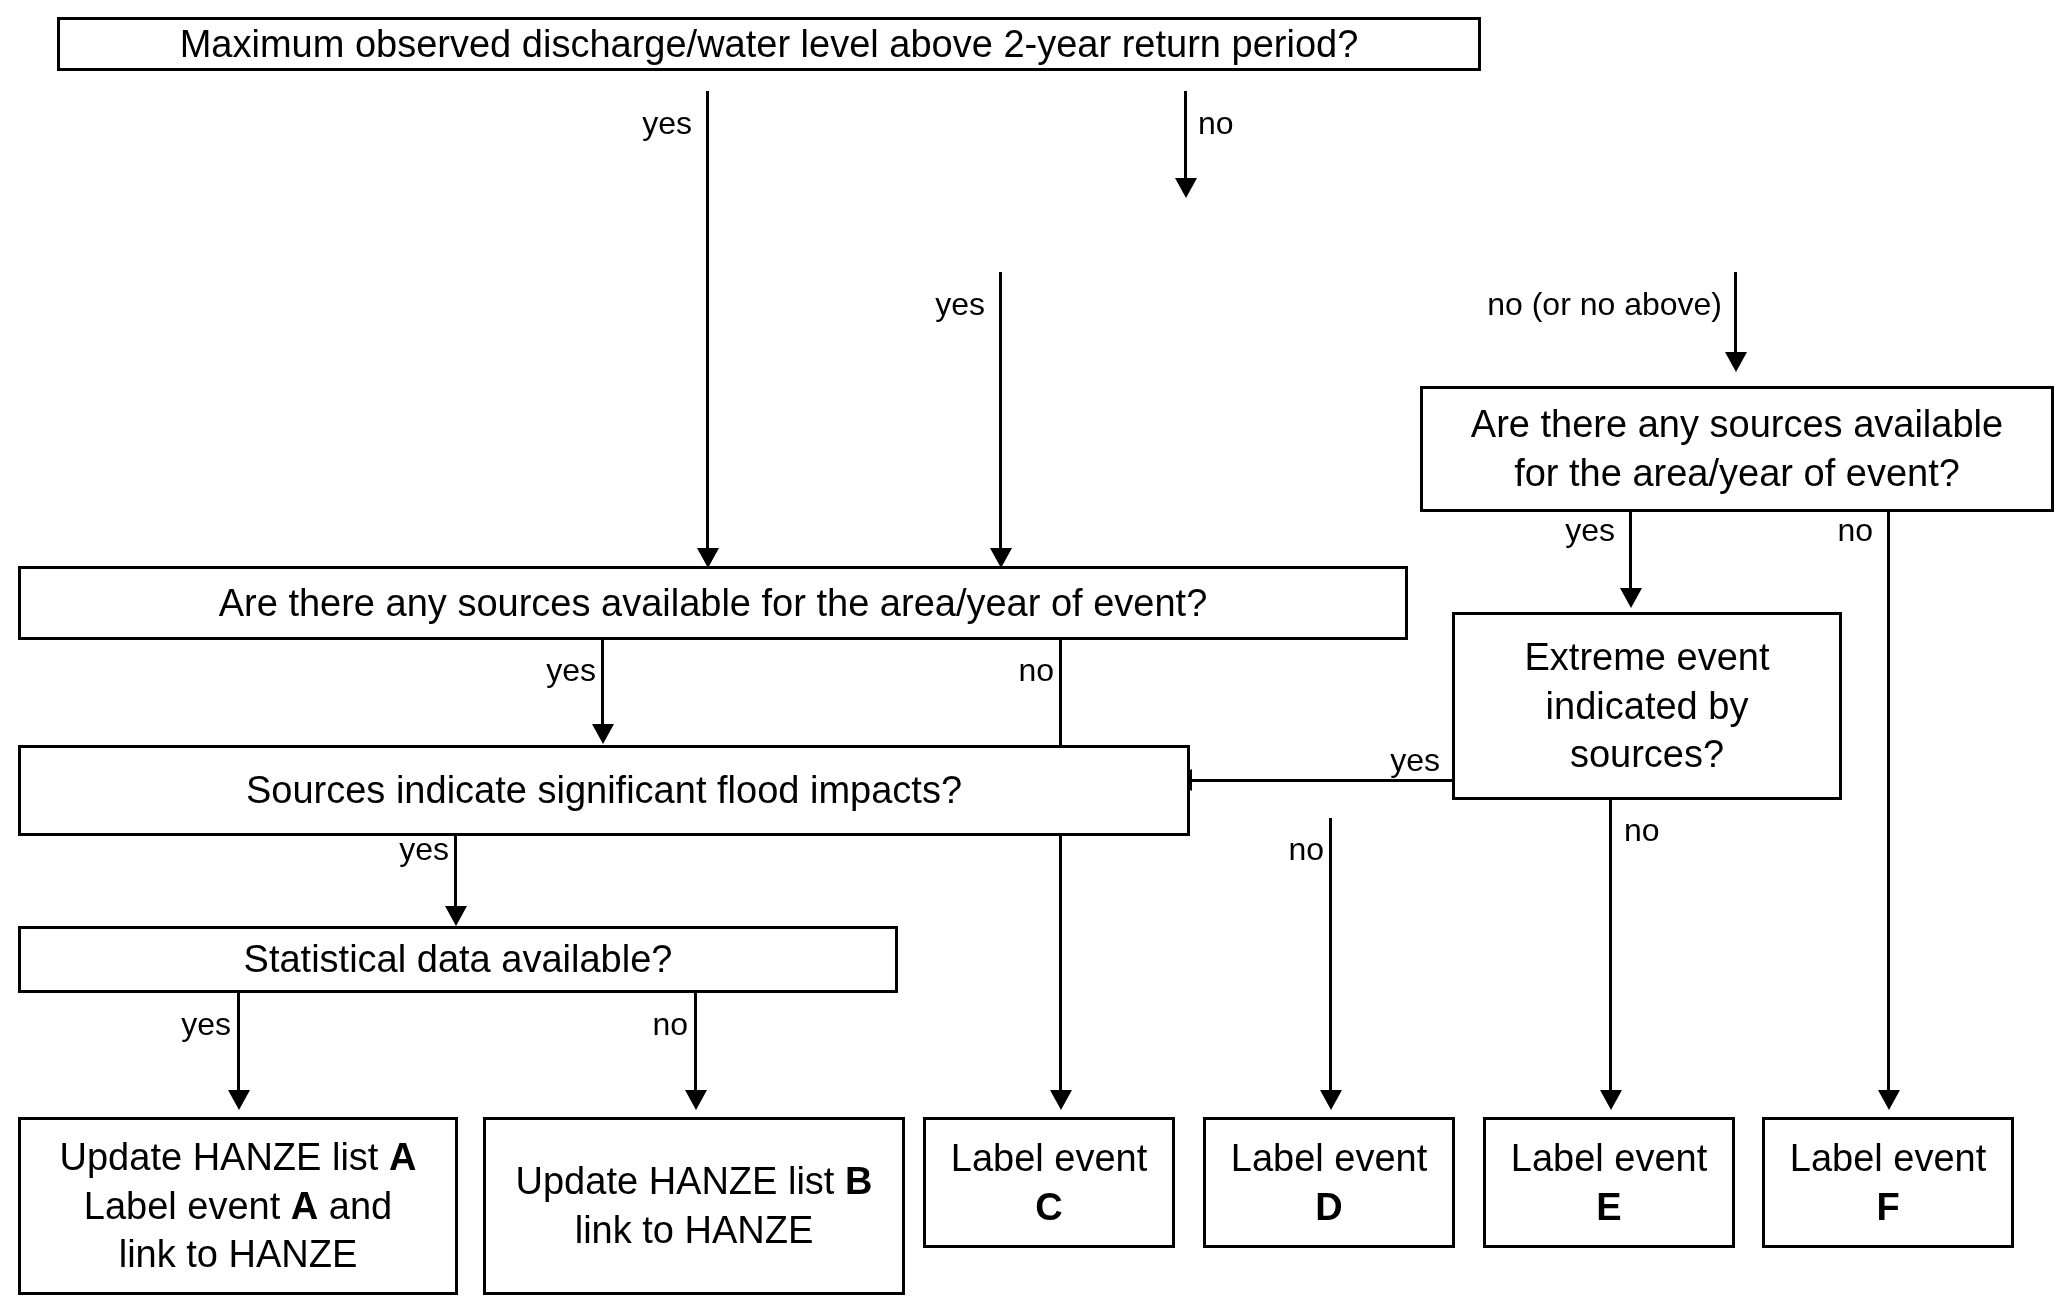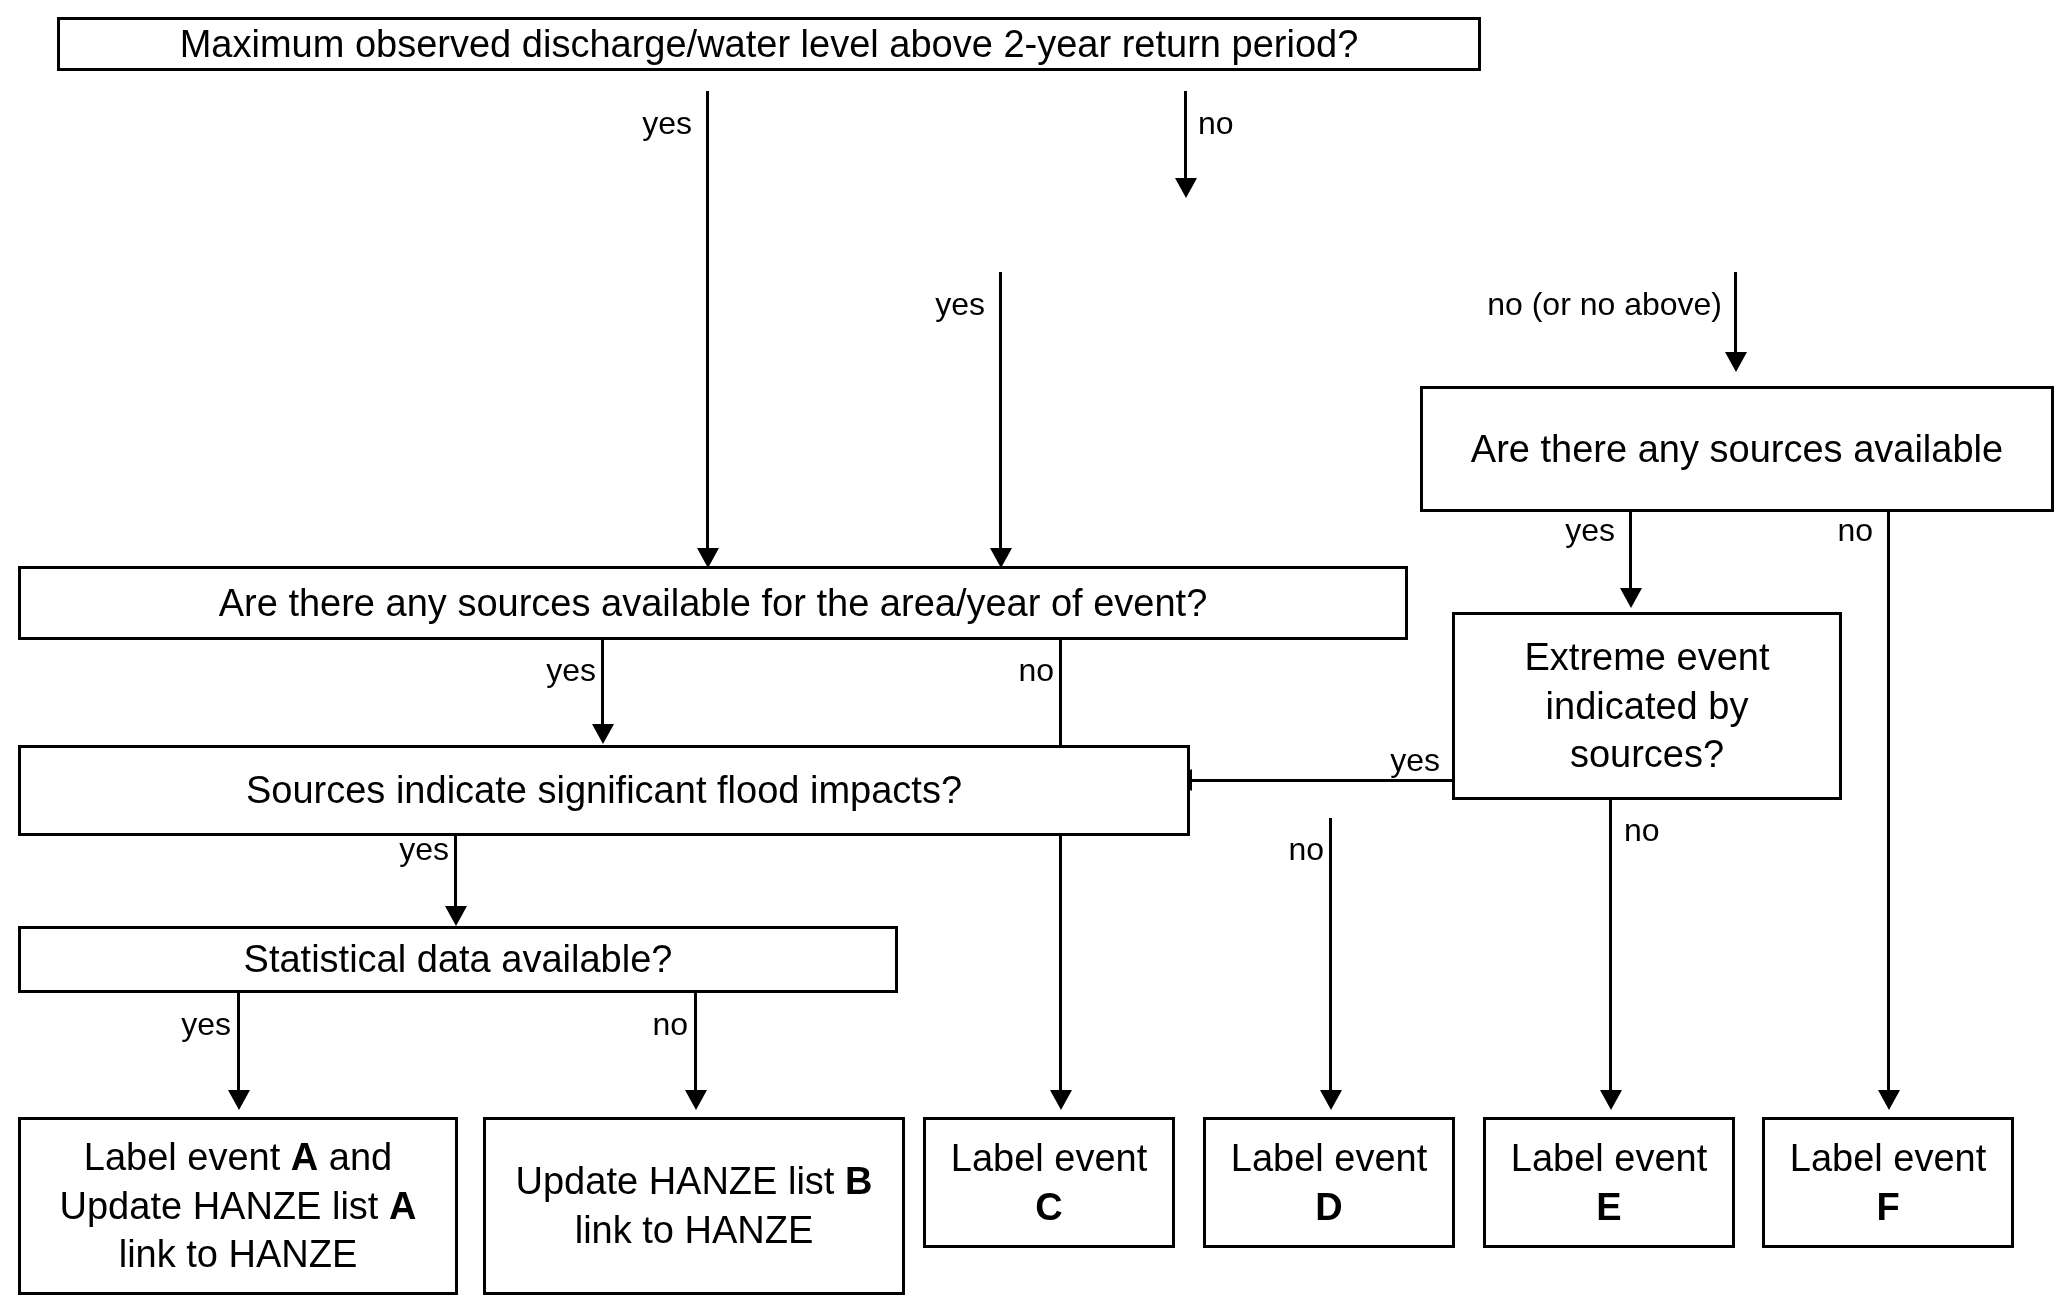--- a/index.html
+++ b/index.html
@@ -132,20 +132,21 @@
   <div class="arrow-down" style="left:685px; top:1090px;"></div>
   <div class="elabel r" style="left:592px; top:1006px; width:96px;">no</div>
 
   <div class="node" style="left:57px; top:17px; width:1424px; height:54px;">
     <span class="txt">Maximum observed discharge/water level above 2-year return period?</span>
   </div>
 
 
   <div class="node multiline" style="left:1420px; top:374px; width:634px; height:126px;margin-top:12px;">
     <span class="ln">Are there any sources available</span>
+    <span class="ln">for the area/year of event?</span>
   </div>
 
   <div class="node" style="left:18px; top:566px; width:1390px; height:74px;">
     <span class="txt">Are there any sources available for the area/year of event?</span>
   </div>
 
   <div class="node multiline" style="left:1452px; top:612px; width:390px; height:188px;text-align:center;">
     <span class="ln">Extreme event</span>
     <span class="ln">indicated by</span>
     <span class="ln">sources?</span>
@@ -153,22 +154,22 @@
 
   <div class="node" style="left:18px; top:745px; width:1172px; height:91px;">
     <span class="txt">Sources indicate significant flood impacts?</span>
   </div>
 
   <div class="node" style="left:18px; top:926px; width:880px; height:67px;">
     <span class="txt">Statistical data available?</span>
   </div>
 
   <div class="node multiline" style="left:18px; top:1117px; width:440px; height:178px;">
+    <span class="ln"><span>Update HANZE list </span><b>A</b></span>
     <span class="ln"><span>Label event </span><b>A</b><span> and</span></span>
-    <span class="ln"><span>Update HANZE list </span><b>A</b></span>
     <span class="ln">link to HANZE</span>
   </div>
 
   <div class="node multiline" style="left:483px; top:1117px; width:422px; height:178px;">
     <span class="ln"><span>Update HANZE list </span><b>B</b></span>
     <span class="ln">link to HANZE</span>
   </div>
 
   <div class="node multiline" style="left:923px; top:1117px; width:252px; height:131px;">
     <span class="ln">Label event</span>

